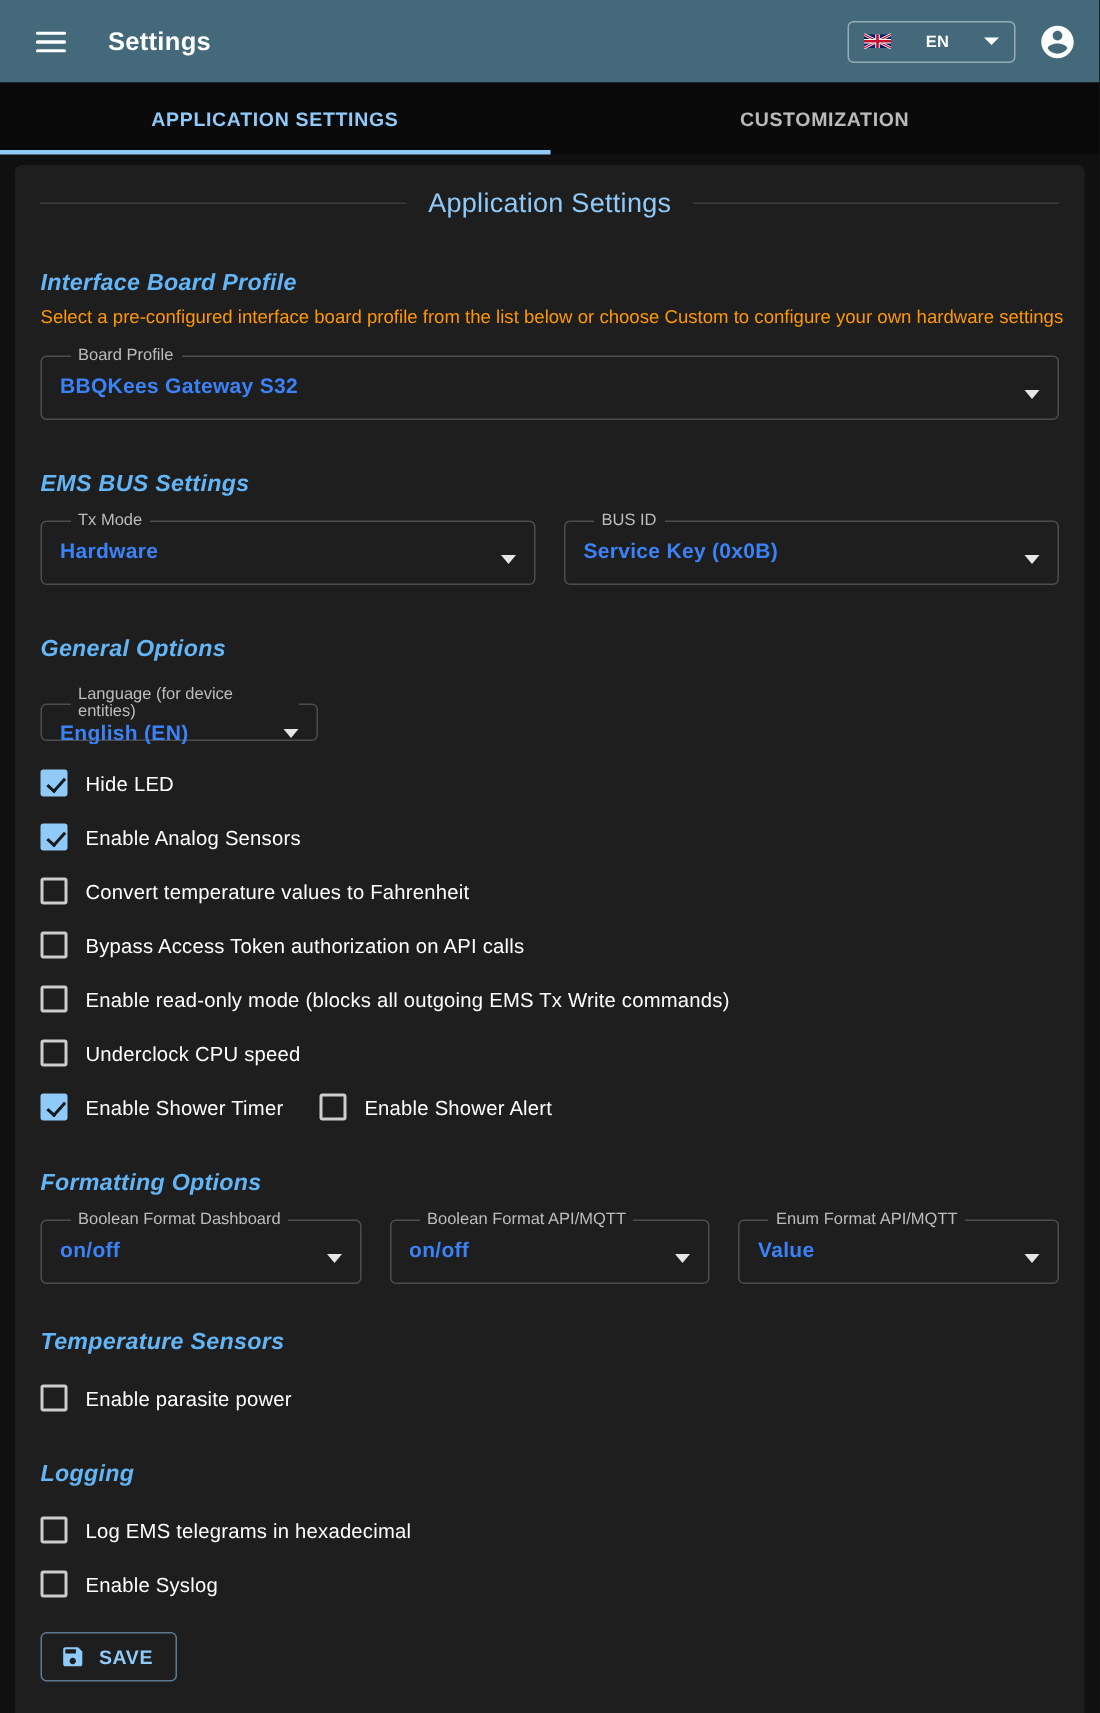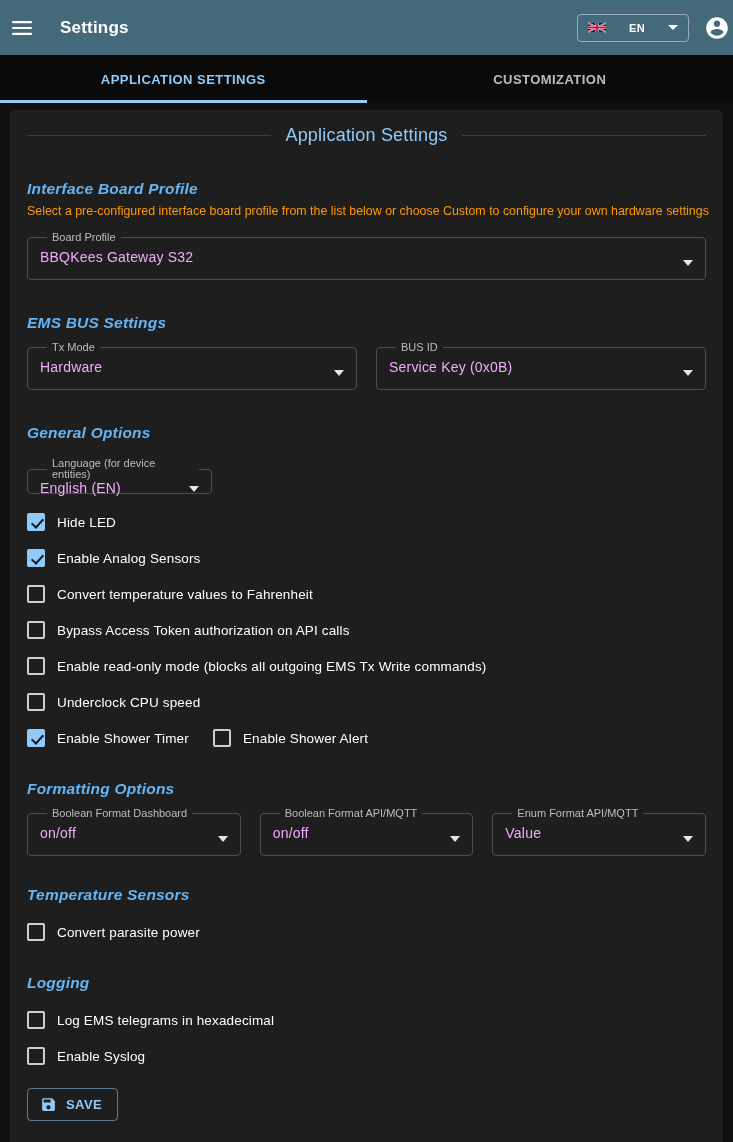--- a/index.html
+++ b/index.html
@@ -1,20 +1,20 @@
 <!DOCTYPE html>
 <html><head>
 <meta charset="utf-8">
 <style>
   * { margin:0; padding:0; box-sizing:border-box; }
   html,body { width:733px; height:1142px; background:#101010; overflow:hidden;
     font-family:"Liberation Sans", sans-serif; -webkit-font-smoothing:antialiased; }
 
   
-  .appbar { height:55px; background:#44697b; display:flex; align-items:center; padding:0 2px; }
+  .appbar { height:55px; background:#44697b; display:flex; align-items:center; padding:0 14px; }
   .menu-btn { width:40px; height:40px; display:flex; align-items:center; justify-content:center; cursor:pointer; }
   .menu-btn svg { display:block; }
   .app-title { color:#ffffff; font-size:17px; font-weight:700; margin-left:18px; letter-spacing:.2px; }
   .lang-btn { margin-left:auto; display:flex; align-items:center; gap:23px;
     border:1px solid rgba(255,255,255,.45); border-radius:4px; padding:7px 10px; cursor:pointer; }
   .lang-btn .code { color:#fff; font-size:11px; font-weight:700; letter-spacing:.3px; }
   .caret { width:0; height:0; border-left:5px solid transparent; border-right:5px solid transparent;
     border-top:5px solid #ffffff; }
   .avatar-btn { margin-left:14px; width:28px; height:28px; display:flex; align-items:center; justify-content:center; cursor:pointer; }
 
@@ -35,21 +35,21 @@
 
   .sec-h { color:#64b5f6; font-size:15.5px; font-weight:700; letter-spacing:.2px; margin-top:34px;font-style:italic; }
   .sec-h.mt24 { margin-top:24px; } .sec-h.mt30 { margin-top:30px; }
   .sec-desc { color:#ff9800; font-size:12.4px; margin-top:6px; white-space:nowrap; }
 
   
   .field { position:relative; border:1px solid #4d4d4d; border-radius:4px; background:transparent;
     height:48px; cursor:pointer; min-width:0; }
   fieldset.field { padding:0 12px; }
   .field legend { font-size:11px; color:#bdbdbd; padding:0 5px; margin-left:7px; line-height:11px; }
-  .field .val { color:#f0abfc; font-size:14px; font-weight:400; margin-top:6px; letter-spacing:.2px;
+  .field .val { color:#3b82f6; font-size:14px; font-weight:700; margin-top:6px; letter-spacing:.2px;
     white-space:nowrap; overflow:hidden; }
   .field .arrow { position:absolute; right:12px; top:50%; margin-top:-1px;
     width:0; height:0; border-left:5px solid transparent; border-right:5px solid transparent;
     border-top:6px solid #e6e6e6; }
   .field.small { height:36px; }
   .field.small .val { margin-top:0; }
   .row { display:flex; gap:19px; margin-top:10px; }
   .row .field { flex:1; }
   .mt14 { margin-top:14px; } .mt16 { margin-top:16px; }
   .w185 { width:185px; }
@@ -228,21 +228,21 @@
       <span class="arrow"></span>
     </fieldset>
   </div>
 
   
   <div class="sec-h mt30">Temperature Sensors</div>
   <div class="check-list">
     <div class="check-row">
         <div class="check-item">
       <span class="checkbox"></span>
-      <span class="cb-label">Convert parasite power</span>
+      <span class="cb-label">Enable parasite power</span>
         </div>
       </div>
   </div>
 
   
   <div class="sec-h mt24">Logging</div>
   <div class="check-list">
     <div class="check-row">
         <div class="check-item">
       <span class="checkbox"></span>

